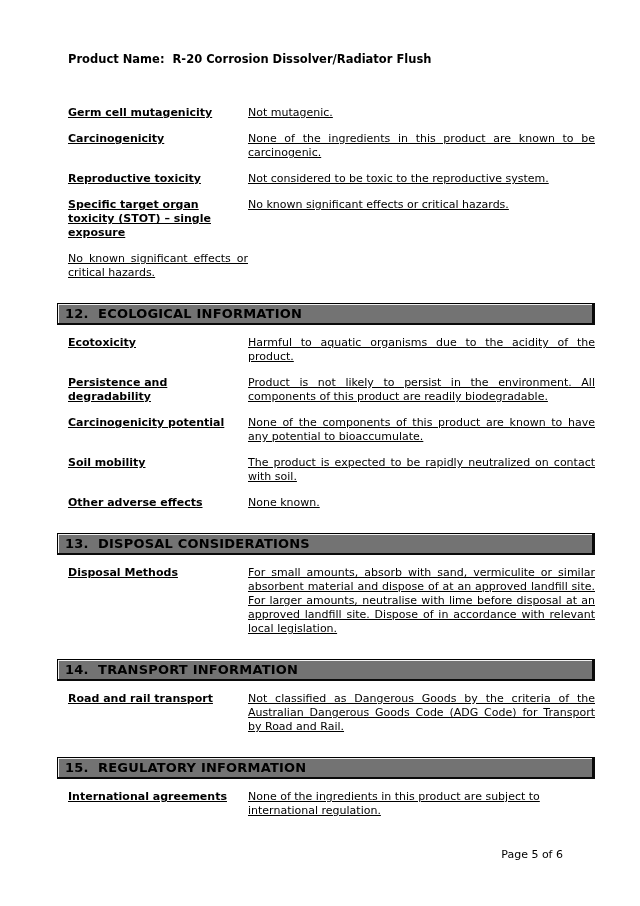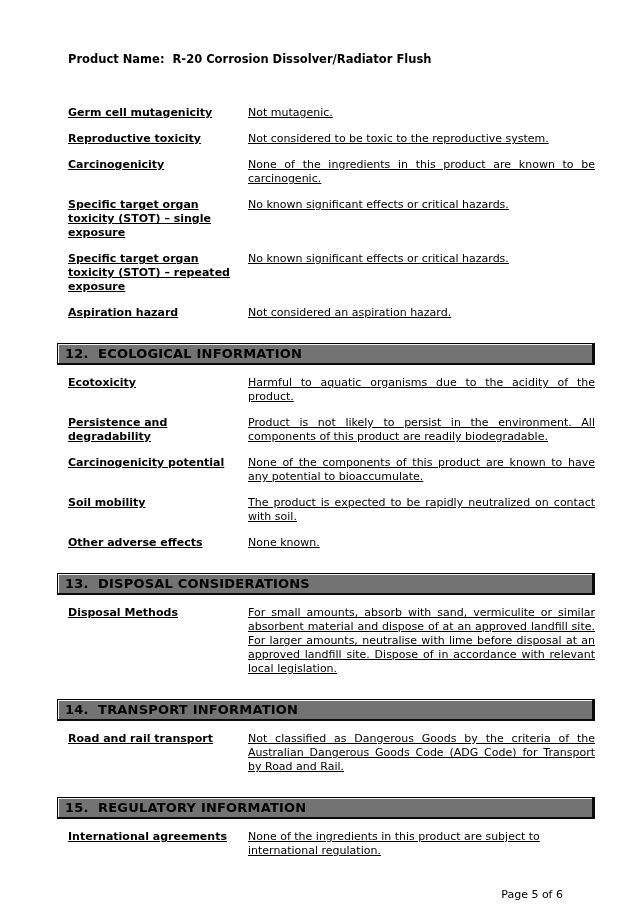--- a/index.html
+++ b/index.html
@@ -78,38 +78,33 @@
 <div class="page">
 
   <div class="doc-header">Product Name:  R-20 Corrosion Dissolver/Radiator Flush</div>
 
   <div>
     <div class="row">
       <div class="label">Germ cell mutagenicity</div>
       <div class="value">Not mutagenic.</div>
     </div>
     <div class="row">
+      <div class="label">Carcinogenicity</div>
+      <div class="value">None of the ingredients in this product are known to be carcinogenic.</div>
+    </div>
+    <div class="row">
       <div class="label">Reproductive toxicity</div>
       <div class="value">Not considered to be toxic to the reproductive system.</div>
-    </div>
-    <div class="row">
-      <div class="label">Carcinogenicity</div>
-      <div class="value">None of the ingredients in this product are known to be carcinogenic.</div>
     </div>
     <div class="row">
       <div class="label">Specific target organ toxicity (STOT) – single exposure</div>
       <div class="value">No known significant effects or critical hazards.</div>
     </div>
     <div class="row">
-      <div class="label">Specific target organ toxicity (STOT) – repeated exposure</div>
       <div class="value">No known significant effects or critical hazards.</div>
-    </div>
-    <div class="row">
-      <div class="label">Aspiration hazard</div>
-      <div class="value">Not considered an aspiration hazard.</div>
     </div>
   </div>
 
   <div class="section">
     <div class="section-bar">12.  ECOLOGICAL INFORMATION</div>
     <div class="row">
       <div class="label">Ecotoxicity</div>
       <div class="value">Harmful to aquatic organisms due to the acidity of the product.</div>
     </div>
     <div class="row">

